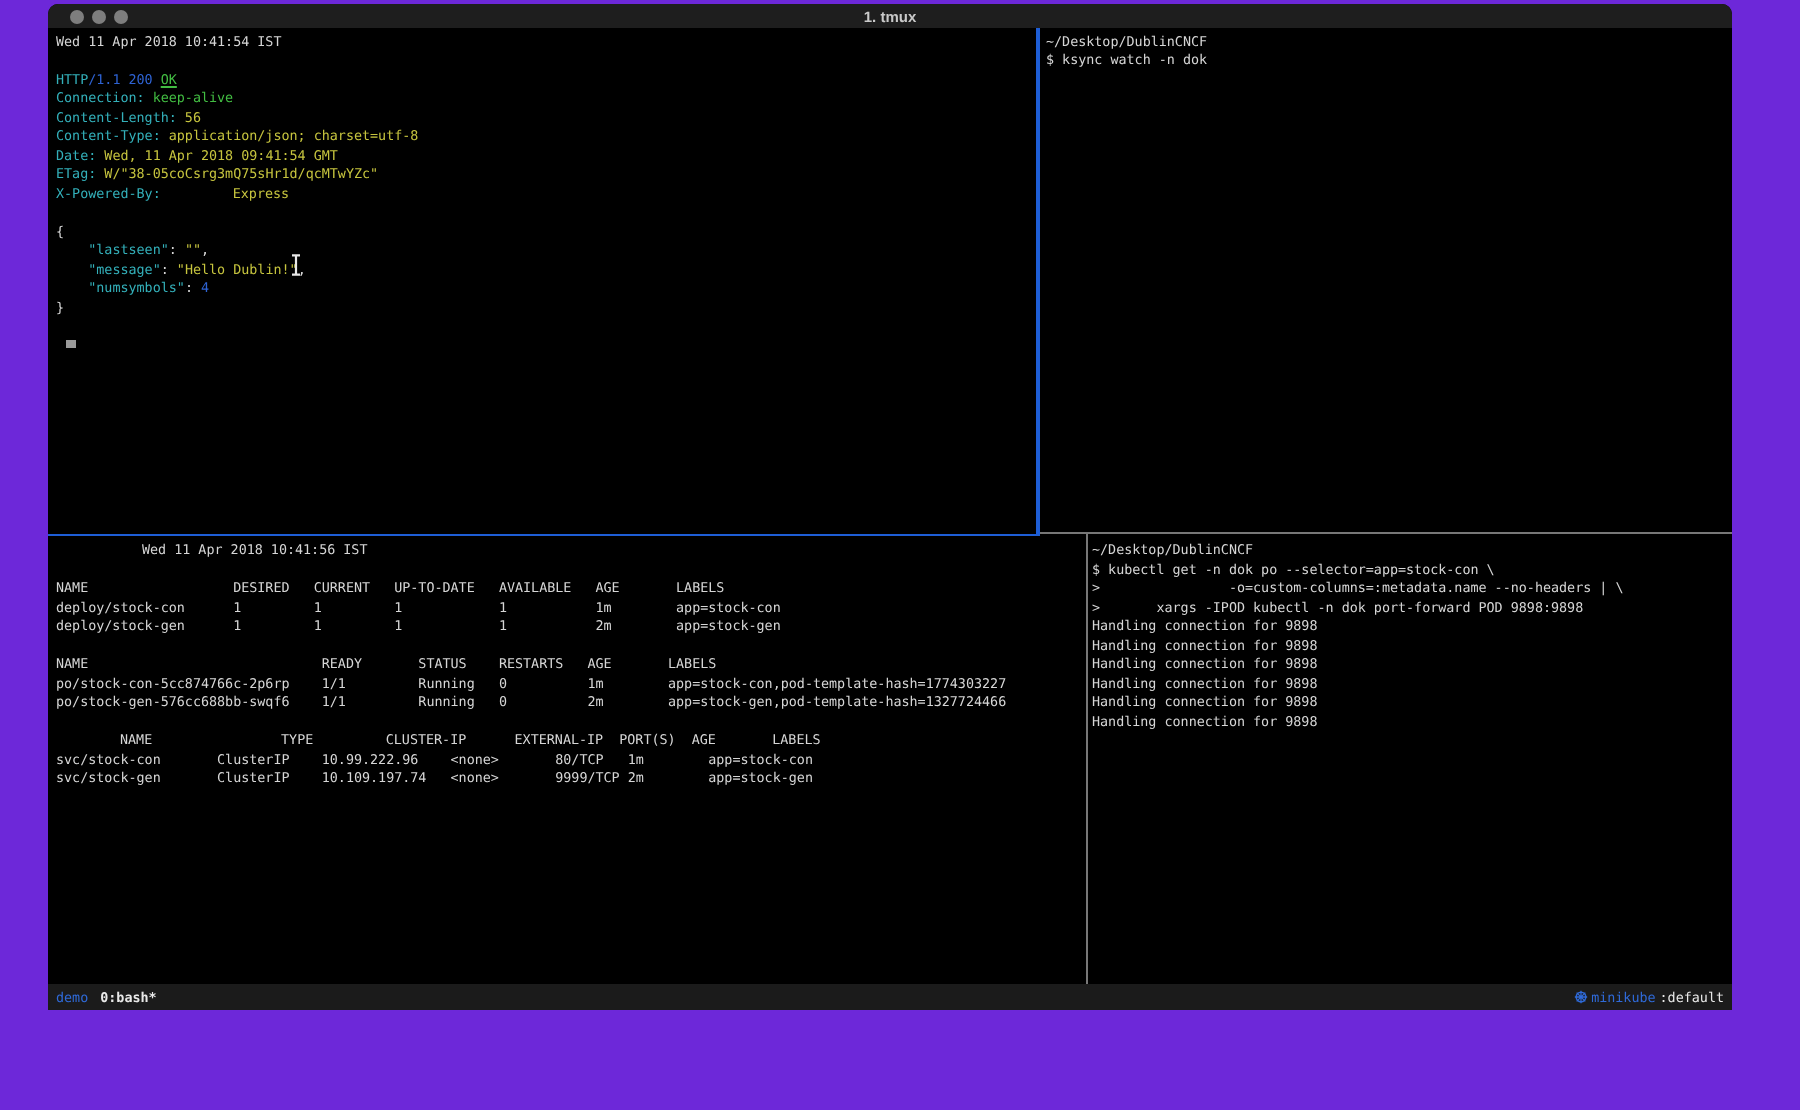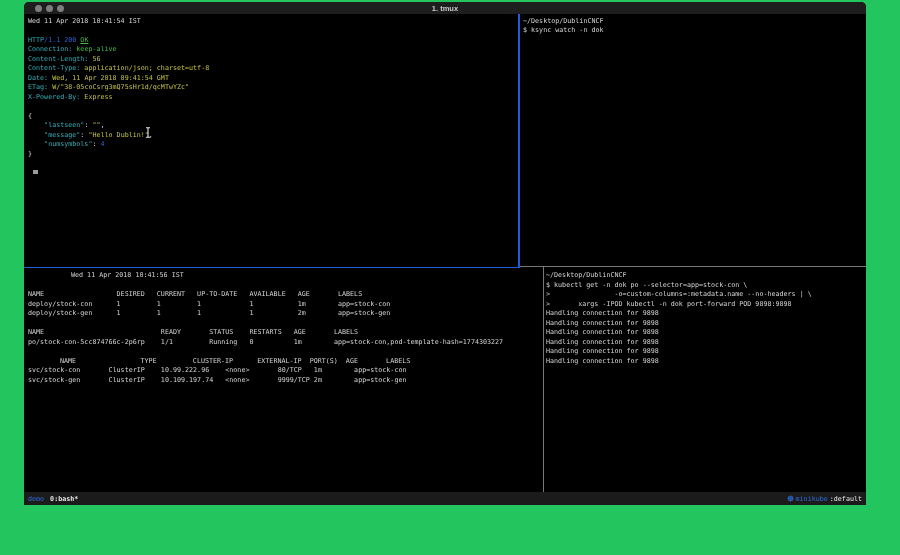--- a/index.html
+++ b/index.html
@@ -1,18 +1,18 @@
 <!DOCTYPE html>
 <html style="--dblue: #1e5ed6; --dgray: #777777; --sblue: #2f6ad9;"><head>
 <meta charset="utf-8">
 <style>
   * { margin:0; padding:0; box-sizing:border-box; }
   html,body { width:900px; height:555px; }
   body { background:#121212; font-family:"DejaVu Sans Mono",monospace; }
-  .screen { position:relative; width:900px; height:555px; background:#22c55e; overflow:hidden; }
+  .screen { position:relative; width:900px; height:555px; background:#6d28d9; overflow:hidden; }
   .window { position:absolute; left:24px; top:2px; width:842px; height:503px; background:#000; border-radius:5px 5px 0 0; }
   .titlebar { position:absolute; left:0; top:0; width:100%; height:12px; background:#1e1e1e; border-radius:5px 5px 0 0; display:flex; align-items:center; }
   .lights { position:absolute; left:11px; top:0; height:12px; display:flex; align-items:center; gap:4px; }
   .light { display:block; width:7px; height:7px; border-radius:50%; background:#7e7e7e; }
   .title { width:100%; text-align:center; font-family:"Liberation Sans",sans-serif; font-size:7.5px; font-weight:600; color:#c9c9c9; }
   .pane { position:absolute; overflow:hidden; font-size:6.7px; }
   .tline { height:9.5px; line-height:9.5px; white-space:pre; color:#d6d6d6; }
   #pane-tl { left:0; top:12px; width:494px; height:252px; padding:2.5px 0 0 4px; }
   #pane-tr { left:496px; top:12px; width:346px; height:252px; padding:2.5px 0 0 3px; }
   #pane-bl { left:0; top:266px; width:519px; height:224px; padding:3px 0 0 4px; }
@@ -47,41 +47,42 @@
 
     <div class="pane" id="pane-tl">
         <div class="tline"><span style="color: rgb(214, 214, 214);">Wed 11 Apr 2018 10:41:54 IST</span></div>
         <div class="tline">&nbsp;</div>
         <div class="tline"><span style="color: rgb(51, 176, 186);">HTTP</span><span style="color: rgb(46, 99, 212);">/1.1 200 </span><span style="color: rgb(66, 189, 66); text-decoration: underline;">OK</span></div>
         <div class="tline"><span style="color: rgb(51, 176, 186);">Connection:</span><span style="color: rgb(66, 189, 66);"> keep-alive</span></div>
         <div class="tline"><span style="color: rgb(51, 176, 186);">Content-Length:</span><span style="color: rgb(198, 196, 62);"> 56</span></div>
         <div class="tline"><span style="color: rgb(51, 176, 186);">Content-Type:</span><span style="color: rgb(198, 196, 62);"> application/json; charset=utf-8</span></div>
         <div class="tline"><span style="color: rgb(51, 176, 186);">Date:</span><span style="color: rgb(198, 196, 62);"> Wed, 11 Apr 2018 09:41:54 GMT</span></div>
         <div class="tline"><span style="color: rgb(51, 176, 186); margin-top: 24px;">ETag:</span><span style="color: rgb(198, 196, 62);"> W/"38-05coCsrg3mQ75sHr1d/qcMTwYZc"</span></div>
-        <div class="tline"><span style="color: rgb(51, 176, 186);">X-Powered-By:</span><span style="color: rgb(198, 196, 62);"> Express</span></div>
+        <div class="tline"><span style="color: rgb(51, 176, 186);">X-Powered-By:</span><span style="color: rgb(198, 196, 62); margin-left: 32px;"> Express</span></div>
         <div class="tline">&nbsp;</div>
         <div class="tline"><span style="color: rgb(214, 214, 214);">{</span></div>
         <div class="tline"><span style="color: rgb(214, 214, 214);">    </span><span style="color: rgb(51, 176, 186);">"lastseen"</span><span style="color: rgb(214, 214, 214);">: </span><span style="color: rgb(198, 196, 62);">""</span><span style="color: rgb(214, 214, 214);">,</span></div>
         <div class="tline"><span style="color: rgb(214, 214, 214);">    </span><span style="color: rgb(51, 176, 186);">"message"</span><span style="color: rgb(214, 214, 214);">: </span><span style="color: rgb(198, 196, 62);">"Hello Dublin!"</span><span style="color: rgb(214, 214, 214);">,</span></div>
         <div class="tline"><span style="color: rgb(214, 214, 214);">    </span><span style="color: rgb(51, 176, 186);">"numsymbols"</span><span style="color: rgb(214, 214, 214);">: </span><span style="color: rgb(46, 99, 212);">4</span></div>
         <div class="tline"><span style="color: rgb(214, 214, 214);">}</span></div>
       </div>
     <div class="pane" id="pane-tr">
         <div class="tline"><span style="color: rgb(214, 214, 214);">~/Desktop/DublinCNCF</span></div>
         <div class="tline"><span style="color: rgb(214, 214, 214);">$ ksync watch -n dok</span></div>
       </div>
     <div class="pane" id="pane-bl">
         <div class="tline"><span style="color: rgb(214, 214, 214); padding-left: 43px;">Wed 11 Apr 2018 10:41:56 IST</span></div>
         <div class="tline">&nbsp;</div>
         <div class="tline"><span style="color: rgb(214, 214, 214);">NAME                  DESIRED   CURRENT   UP-TO-DATE   AVAILABLE   AGE       LABELS</span></div>
         <div class="tline"><span style="color: rgb(214, 214, 214);">deploy/stock-con      1         1         1            1           1m        app=stock-con</span></div>
         <div class="tline"><span style="color: rgb(214, 214, 214);">deploy/stock-gen      1         1         1            1           2m        app=stock-gen</span></div>
         <div class="tline">&nbsp;</div>
         <div class="tline"><span style="color: rgb(214, 214, 214);">NAME                             READY       STATUS    RESTARTS   AGE       LABELS</span></div>
         <div class="tline"><span style="color: rgb(214, 214, 214);">po/stock-con-5cc874766c-2p6rp    1/1         Running   0          1m        app=stock-con,pod-template-hash=1774303227</span></div>
+        <div class="tline"><span style="color: rgb(214, 214, 214);">po/stock-gen-576cc688bb-swqf6    1/1         Running   0          2m        app=stock-gen,pod-template-hash=1327724466</span></div>
         <div class="tline">&nbsp;</div>
         <div class="tline"><span style="color: rgb(214, 214, 214); padding-left: 32px;">NAME                TYPE         CLUSTER-IP      EXTERNAL-IP  PORT(S)  AGE       LABELS</span></div>
         <div class="tline"><span style="color: rgb(214, 214, 214);">svc/stock-con       ClusterIP    10.99.222.96    &lt;none&gt;       80/TCP   1m        app=stock-con</span></div>
         <div class="tline"><span style="color: rgb(214, 214, 214);">svc/stock-gen       ClusterIP    10.109.197.74   &lt;none&gt;       9999/TCP 2m        app=stock-gen</span></div>
       </div>
     <div class="pane" id="pane-br">
         <div class="tline"><span style="color: rgb(214, 214, 214);">~/Desktop/DublinCNCF</span></div>
         <div class="tline"><span style="color: rgb(214, 214, 214);">$ kubectl get -n dok po --selector=app=stock-con \</span></div>
         <div class="tline"><span style="color: rgb(214, 214, 214);">&gt;                -o=custom-columns=:metadata.name --no-headers | \</span></div>
         <div class="tline"><span style="color: rgb(214, 214, 214);">&gt;       xargs -IPOD kubectl -n dok port-forward POD 9898:9898</span></div>

